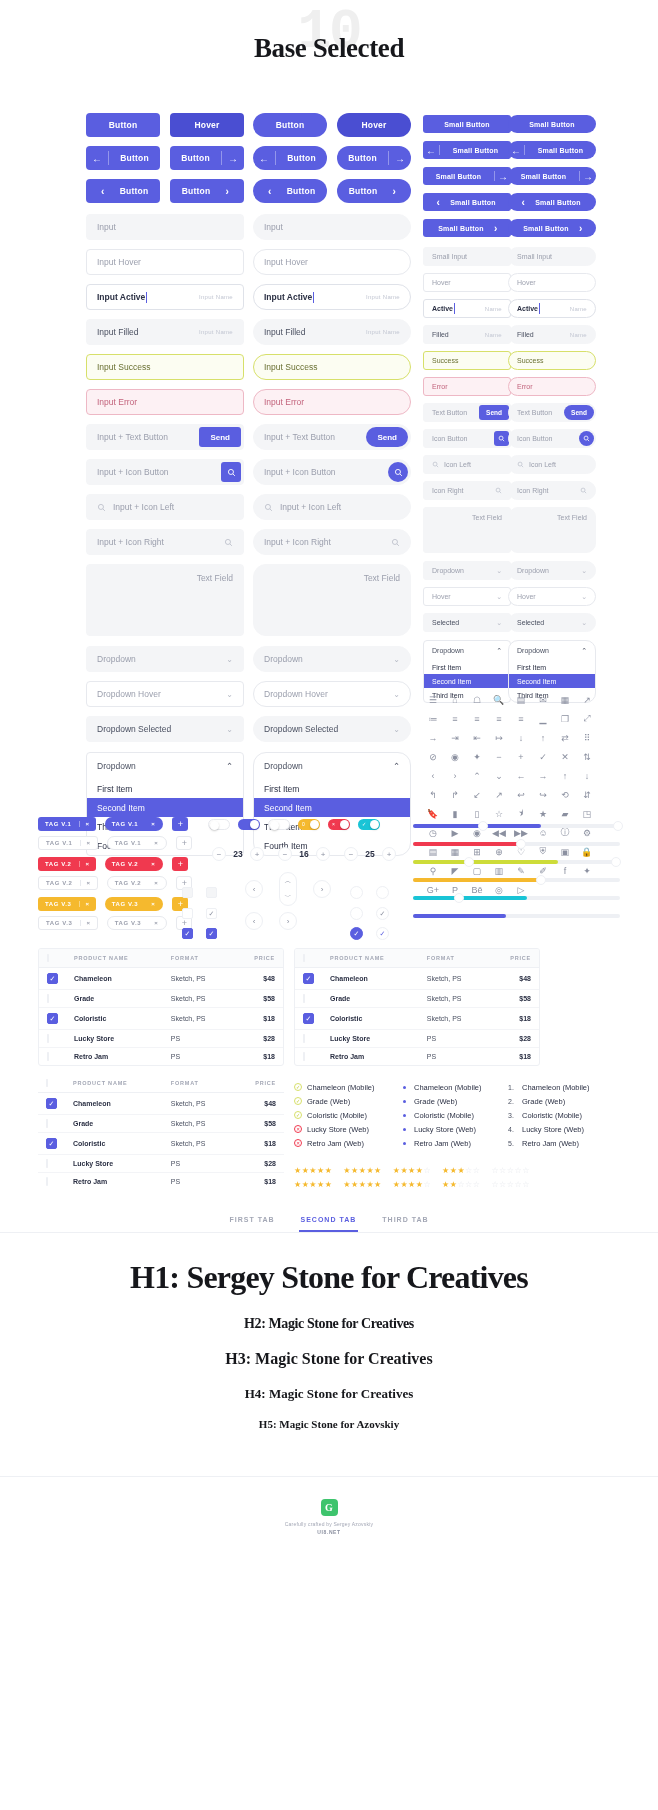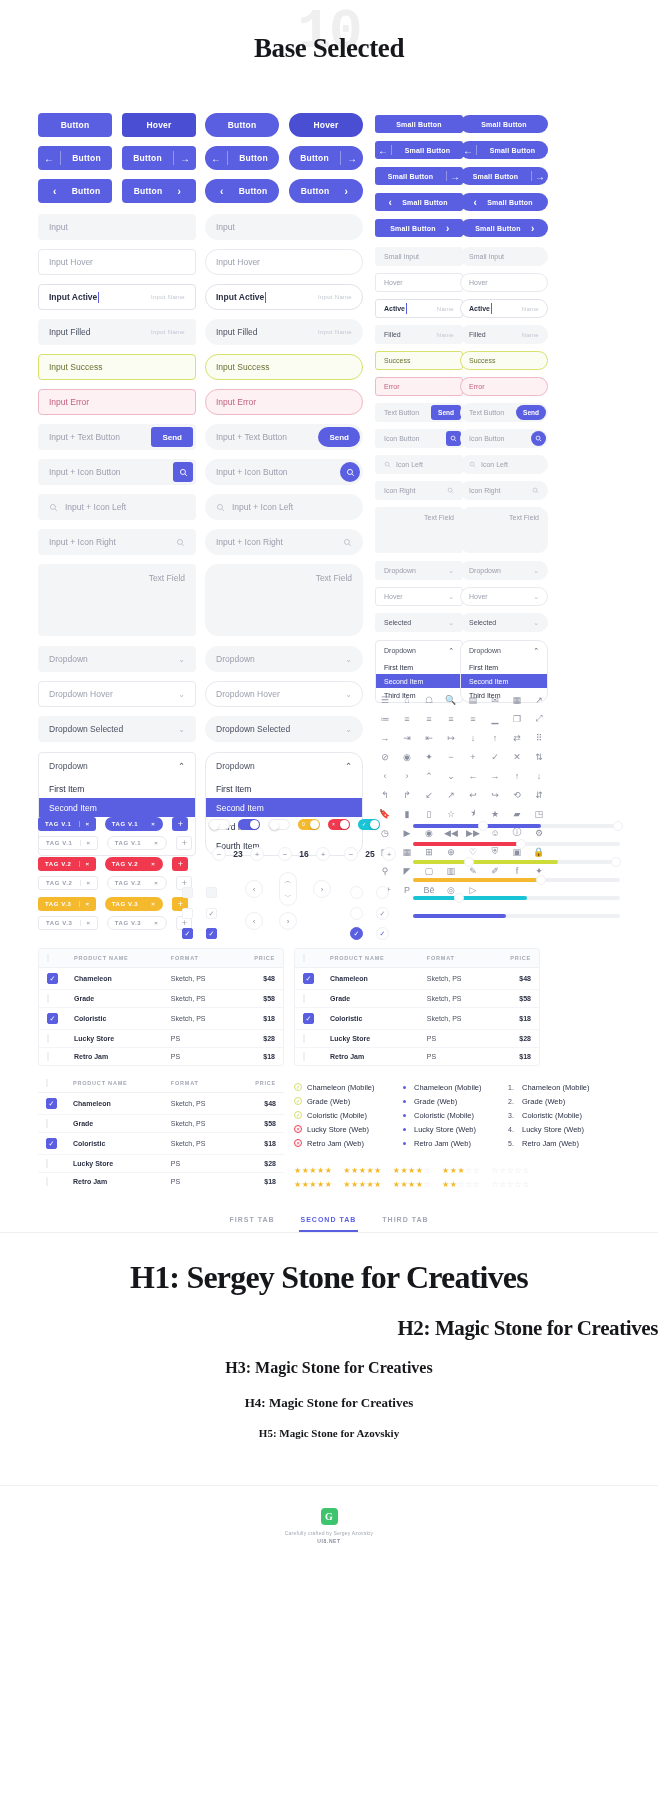--- a/index.html
+++ b/index.html
@@ -180,21 +180,21 @@
 
   
   .tabs { display:flex; justify-content:center; gap:22px; border-bottom:1px solid #eef0f4; }
   .tab { font-size:7px; font-weight:700; letter-spacing:1px; color:#a3a7b5;
     padding:0 2px 7px; cursor:pointer; }
   .tab.act { color:#5a5ee0; border-bottom:2px solid #5a5ee0; }
 
   
   .hsec { text-align:center; font-family:"Liberation Serif", serif; font-weight:700; color:#16171b; }
   .h1 { font-size:32px; letter-spacing:-0.8px; }
-  .h2 { font-size:21px; letter-spacing:-0.4px;text-align:right; }
+  .h2 { font-size:14px; letter-spacing:-0.4px; }
   .h3 { font-size:16px; }
   .h4 { font-size:13px; }
   .h5 { font-size:11px; }
   .h6 { font-size:9px; }
 
   
   .footer { text-align:center; border-top:1px solid #eef0f4; }
   .flogo { width:17px; height:17px; border-radius:4px; background:#3ec46d; margin:0 auto;
     display:flex; align-items:center; justify-content:center; color:#fff;
     font-size:10px; font-weight:700; font-family:"Liberation Serif", serif; }
@@ -204,21 +204,21 @@
 </head>
 <body>
 
 <div class="page">
 
   <div class="hero">
     <div class="hero-num">10</div>
     <div class="hero-title">Base Selected</div>
   </div>
 
-  <div style="position:relative;height:700px;">
+  <div style="position:relative;height:700px;margin-left:48px;">
 
     <div style="position:absolute;left:38px;top:8px;width:158px;">
       <div style="display:flex;gap:10px;">
         <div class="btn" style="width:74px">
           <span class="lbl">Button</span>
         </div>
         <div class="btn hover" style="width:74px">
           <span class="lbl">Hover</span>
         </div>
       </div>

